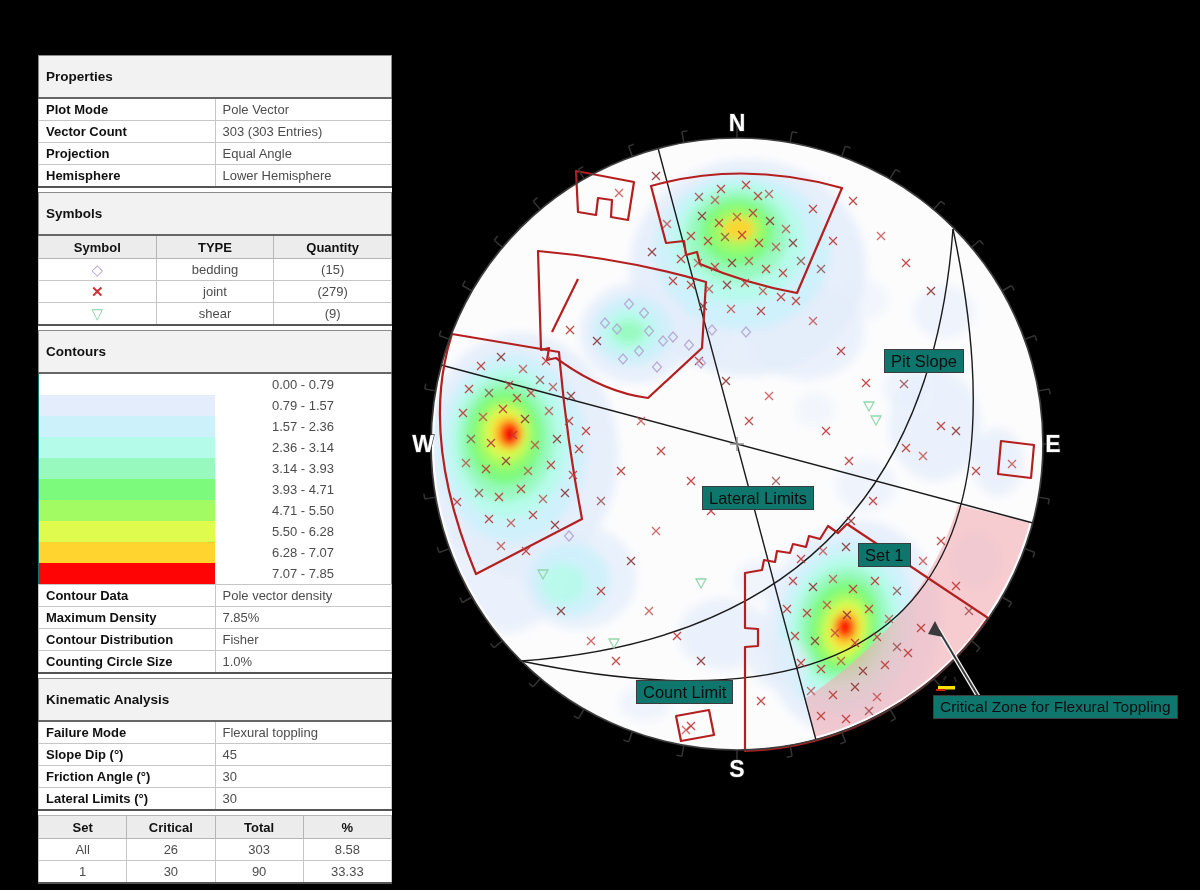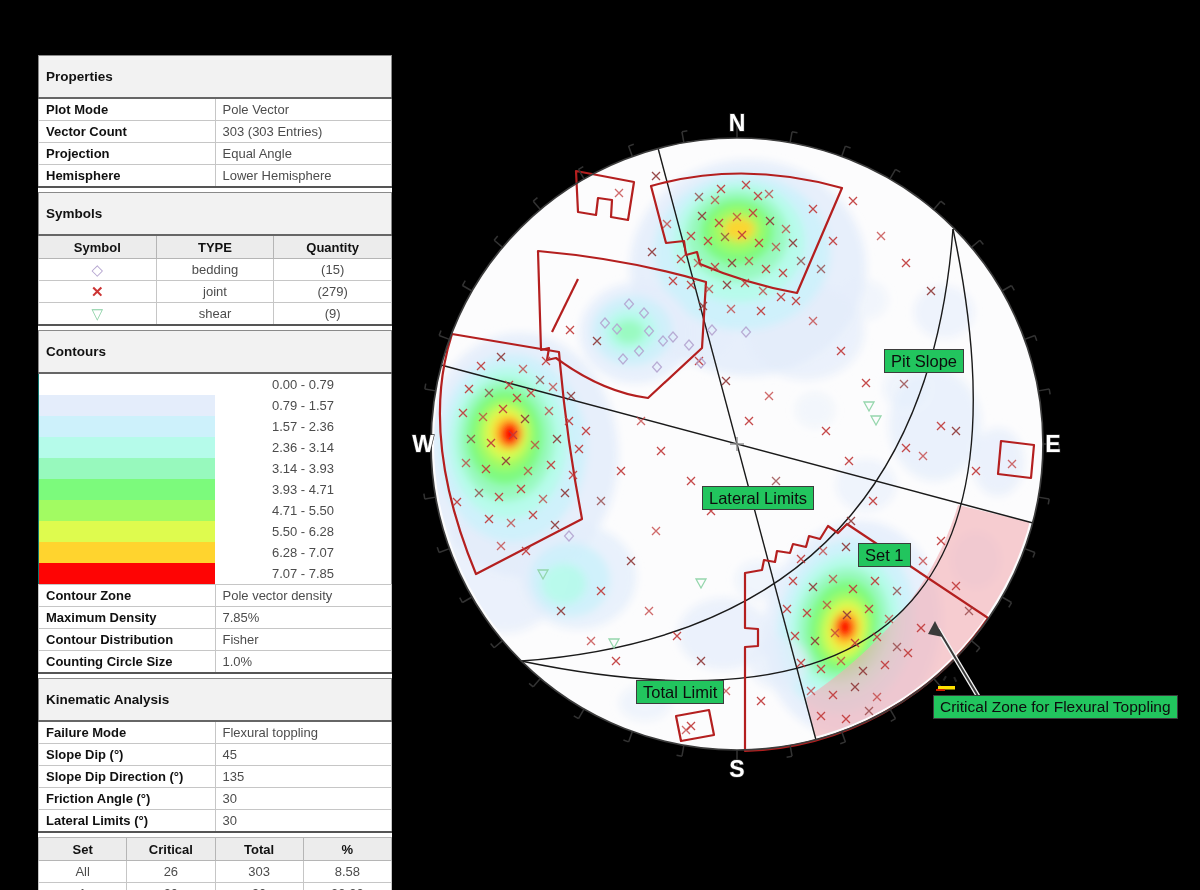--- a/index.html
+++ b/index.html
@@ -21,21 +21,21 @@
   td.center{text-align:center;color:#4c4c4c;}
   .bands td{border:none;height:21px;padding:0;}
   .bands td.range{text-align:center;color:#4c4c4c;padding:0 7px;}
   .bands{border-left:1px solid #0f766e;}
   .sym-glyph{font-size:15px;line-height:15px;}
   .g-diamond{color:#b3a3cf;}
   .g-x{color:#cc3434;font-weight:bold;}
   .g-triangle{color:#86cfa2;}
 
   
-  .net-label{position:absolute;background:#22c55e;border:1.6px solid #3c3c3c;color:#0d0d0d;
+  .net-label{position:absolute;background:#0f766e;border:1.6px solid #3c3c3c;color:#0d0d0d;
              font-size:16.5px;line-height:20px;padding:1px 6px;white-space:nowrap;z-index:5;}
   .net-label.small{font-size:15.5px;}
   svg text.compass{font-family:"Liberation Sans",sans-serif;font-weight:bold;font-size:23px;
                    fill:#ffffff;stroke:#2e2e2e;stroke-width:1.3px;paint-order:stroke;}
 </style>
 </head>
 <body>
 
 <div class="stage">
 
@@ -762,21 +762,21 @@
 
     <text class="compass" x="737" y="131" text-anchor="middle">N</text>
     <text class="compass" x="1053" y="452" text-anchor="middle">E</text>
     <text class="compass" x="737" y="777" text-anchor="middle">S</text>
     <text class="compass" x="423" y="452" text-anchor="middle">W</text>
   </svg>
 
   <div class="net-label" style="left:884px;top:349px;">Pit Slope</div>
   <div class="net-label" style="left:702px;top:486px;">Lateral Limits</div>
   <div class="net-label" style="left:858px;top:543px;">Set 1</div>
-  <div class="net-label" style="left:636px;top:680px;">Total Limit</div>
+  <div class="net-label" style="left:636px;top:680px;">Count Limit</div>
   <div class="net-label small" style="left:933px;top:695px;">Critical Zone for Flexural Toppling</div>
 
   <div class="panel">
 
     <table class="sec">
       <thead>
           <tr class="sec-h">
             <th colspan="2">Properties</th>
           </tr>
         </thead>
@@ -873,21 +873,21 @@
             <td class="" style="background: rgb(255, 212, 46);"></td>
             <td class="range">6.28 - 7.07</td>
           </tr>
           <tr>
             <td class="" style="background: rgb(254, 4, 4);"></td>
             <td class="range">7.07 - 7.85</td>
           </tr>
         </tbody>
       <tbody id="contour-meta-rows">
           <tr>
-            <td class="lbl">Contour Zone</td>
+            <td class="lbl">Contour Data</td>
             <td class="val">Pole vector density</td>
           </tr>
           <tr>
             <td class="lbl">Maximum Density</td>
             <td class="val">7.85%</td>
           </tr>
           <tr>
             <td class="lbl">Contour Distribution</td>
             <td class="val">Fisher</td>
           </tr>
@@ -905,24 +905,20 @@
           </tr>
         </thead>
       <tbody id="kin-rows">
           <tr>
             <td class="lbl">Failure Mode</td>
             <td class="val">Flexural toppling</td>
           </tr>
           <tr>
             <td class="lbl">Slope Dip (°)</td>
             <td class="val">45</td>
-          </tr>
-          <tr>
-            <td class="lbl">Slope Dip Direction (°)</td>
-            <td class="val">135</td>
           </tr>
           <tr>
             <td class="lbl">Friction Angle (°)</td>
             <td class="val">30</td>
           </tr>
           <tr>
             <td class="lbl">Lateral Limits (°)</td>
             <td class="val">30</td>
           </tr>
         </tbody>

